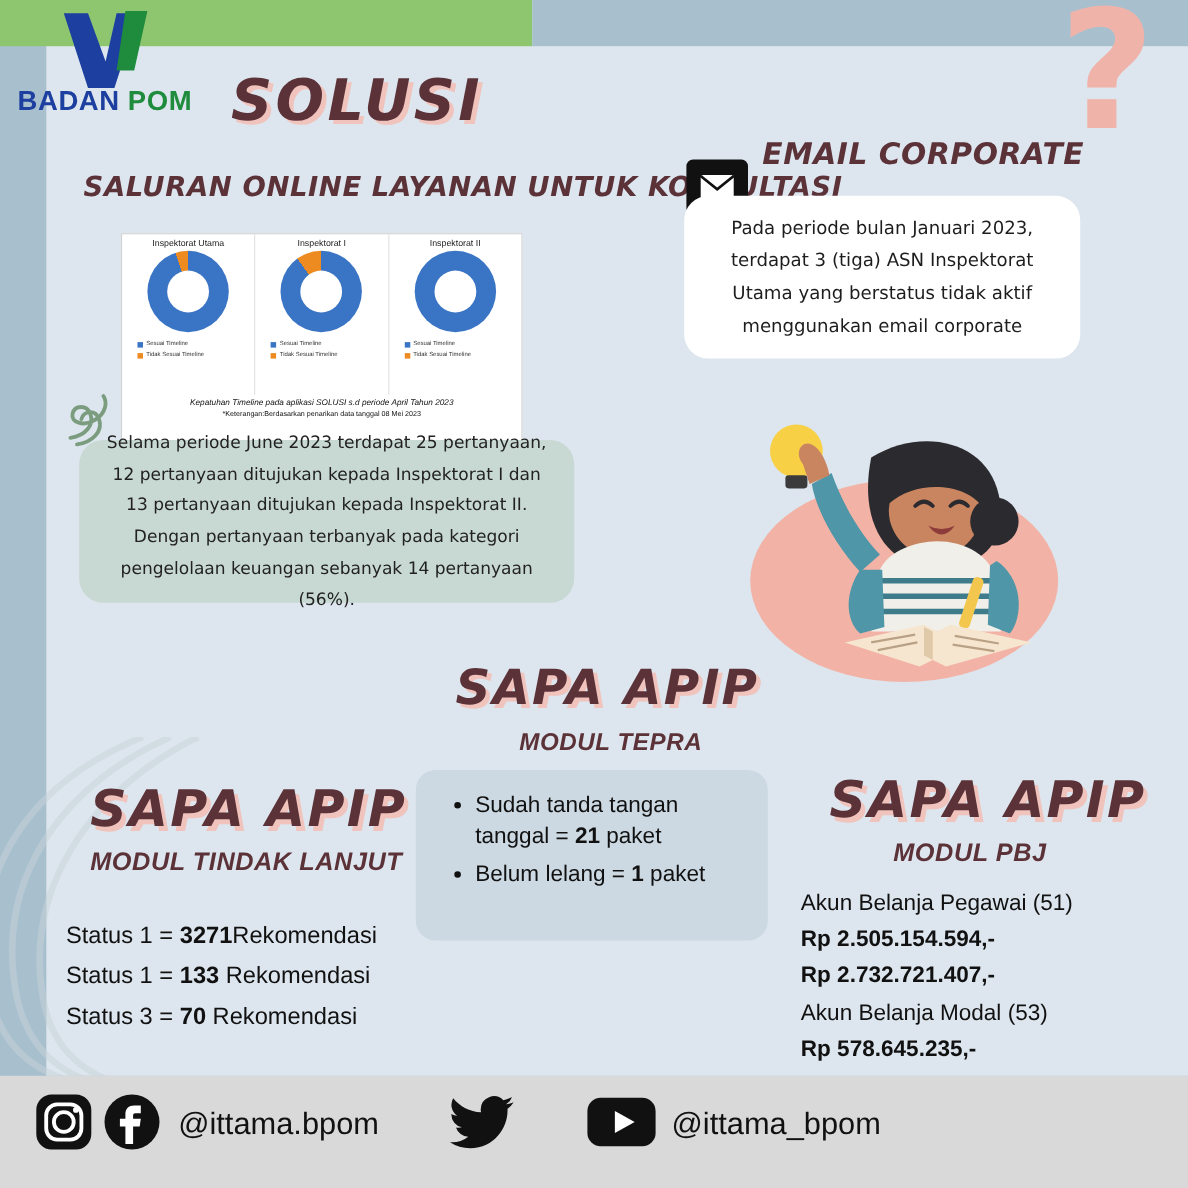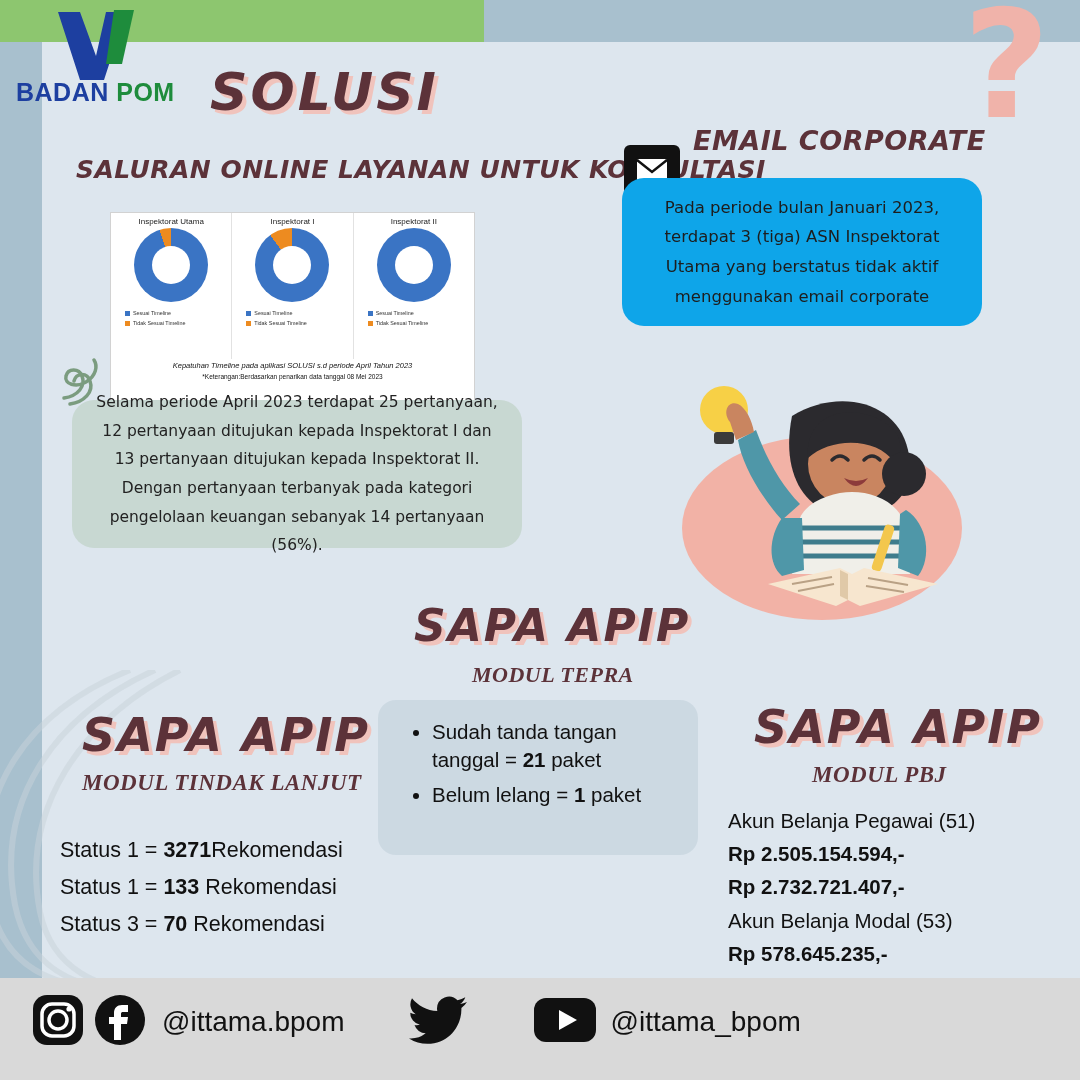--- a/index.html
+++ b/index.html
@@ -138,40 +138,40 @@
   }
   .email-icon {
     position: absolute; left: 624px; top: 145px;
     width: 56px; height: 50px; background: #111;
     border-radius: 6px; display: flex; align-items: center; justify-content: center;
   }
   .email-icon svg { display: block; }
   .box-blue {
     position: absolute; left: 622px; top: 178px;
     width: 360px; height: 148px;
-    background: #0ea5e9; border-radius: 22px;
+    background: #ffffff; border-radius: 22px;
     display: flex; align-items: center; justify-content: center;
   }
   .box-blue p {
     font-family: "DejaVu Sans", sans-serif;
     font-size: 16.5px; color: #1d1d1d; text-align: center; line-height: 1.8;
     padding: 0 18px;
   }
 
   
   .illustration { position: absolute; left: 672px; top: 378px; width: 300px; height: 250px; }
 
   
   .sapa {
     font-family: "DejaVu Sans", sans-serif;
     font-weight: bold; font-style: italic; color: #5c3239;
     text-shadow: 4px 4px 0 #f0c3bc;
   }
   .sapa-sub {
-    font-family: Liberation Serif, serif;
+    font-family: Liberation Sans, sans-serif;
     font-weight: bold; font-style: italic; color: #5c3239;
   }
   #sapa-tepra { position: absolute; left: 414px; top: 600px; font-size: 44px; letter-spacing: 2px; }
   #sapa-tepra-sub { position: absolute; left: 472px; top: 662px; font-size: 22px; letter-spacing: .5px; }
   #sapa-tl { position: absolute; left: 82px; top: 708px; font-size: 46px; letter-spacing: 2px; }
   #sapa-tl-sub { position: absolute; left: 82px; top: 770px; font-size: 23px; letter-spacing: .5px; }
   #sapa-pbj { position: absolute; left: 754px; top: 700px; font-size: 46px; letter-spacing: 2px; }
   #sapa-pbj-sub { position: absolute; left: 812px; top: 762px; font-size: 23px; letter-spacing: .5px; }
 
   
@@ -301,21 +301,21 @@
   </div>
 
   <div class="leaf">
     <svg width="60" height="60" viewBox="0 0 60 60">
       <path d="M12 46 C26 44 34 34 30 24 C27 16 16 16 14 24 C12 32 24 36 34 30 C44 24 46 14 42 8" stroke="#7b9c7f" stroke-width="3.5" fill="none" stroke-linecap="round"></path>
       <path d="M18 52 C32 50 42 40 38 29 C35 20 24 21 22 29" stroke="#7b9c7f" stroke-width="3.5" fill="none" stroke-linecap="round"></path>
     </svg>
   </div>
 
   <div class="box-green">
-    <p>Selama periode April 2023 terdapat 25 pertanyaan, 12 pertanyaan ditujukan kepada Inspektorat I dan 13 pertanyaan ditujukan kepada Inspektorat II. Dengan pertanyaan terbanyak pada kategori pengelolaan keuangan sebanyak 14 pertanyaan (56%).</p>
+    <p>Selama periode June 2023 terdapat 25 pertanyaan, 12 pertanyaan ditujukan kepada Inspektorat I dan 13 pertanyaan ditujukan kepada Inspektorat II. Dengan pertanyaan terbanyak pada kategori pengelolaan keuangan sebanyak 14 pertanyaan (56%).</p>
   </div>
 
   <div class="email-title">EMAIL CORPORATE</div>
   <div class="email-icon">
     <svg width="34" height="26" viewBox="0 0 34 26">
       <rect x="1" y="1" width="32" height="24" rx="3" fill="#fff" stroke="#111" stroke-width="2"></rect>
       <path d="M2 3 L17 15 L32 3" fill="none" stroke="#111" stroke-width="2.5"></path>
     </svg>
   </div>
   <div class="box-blue">

